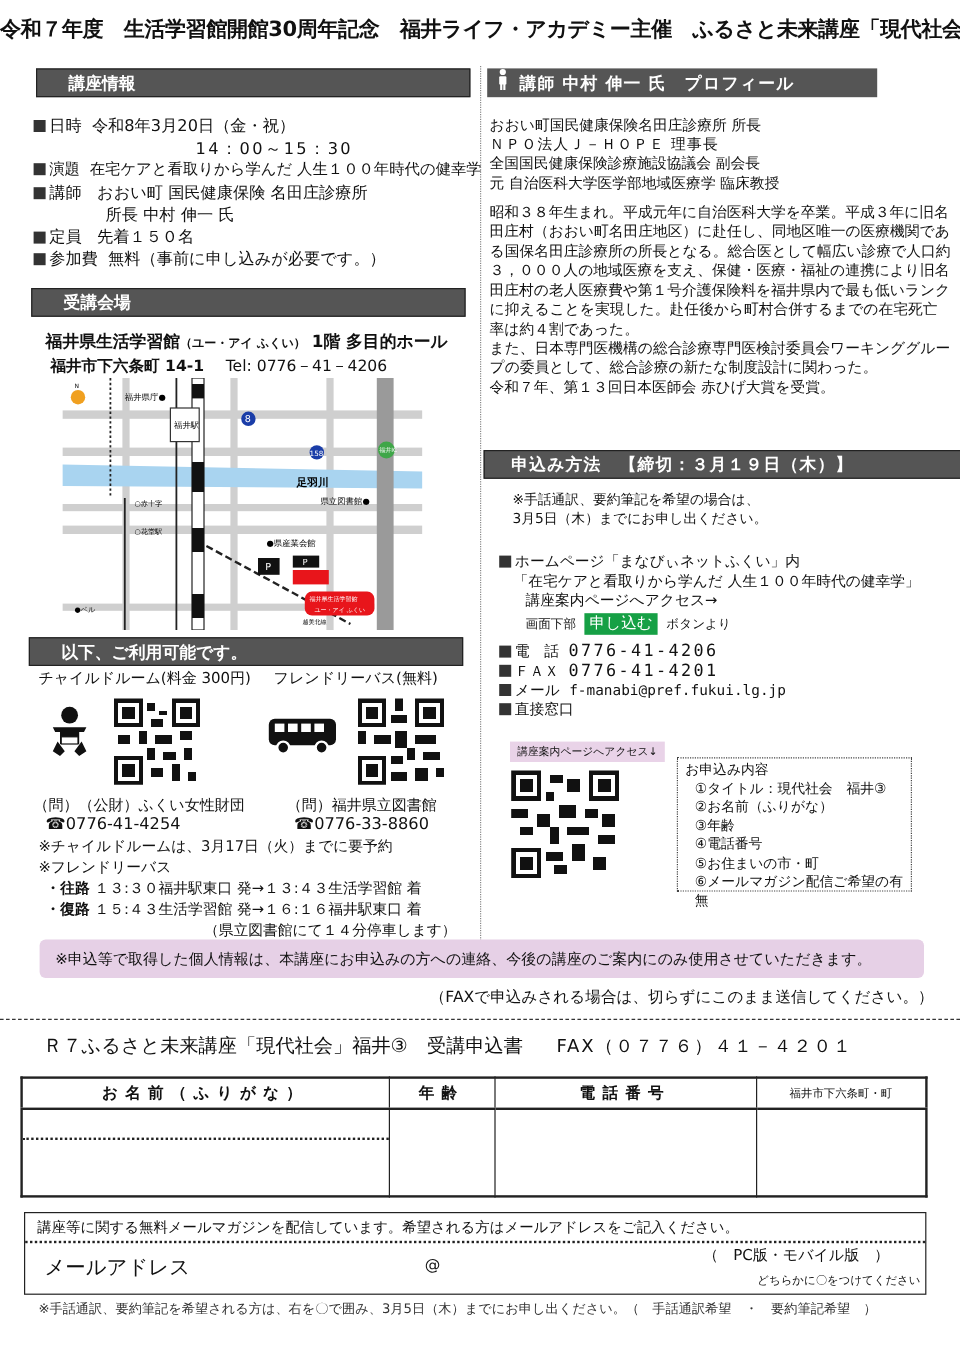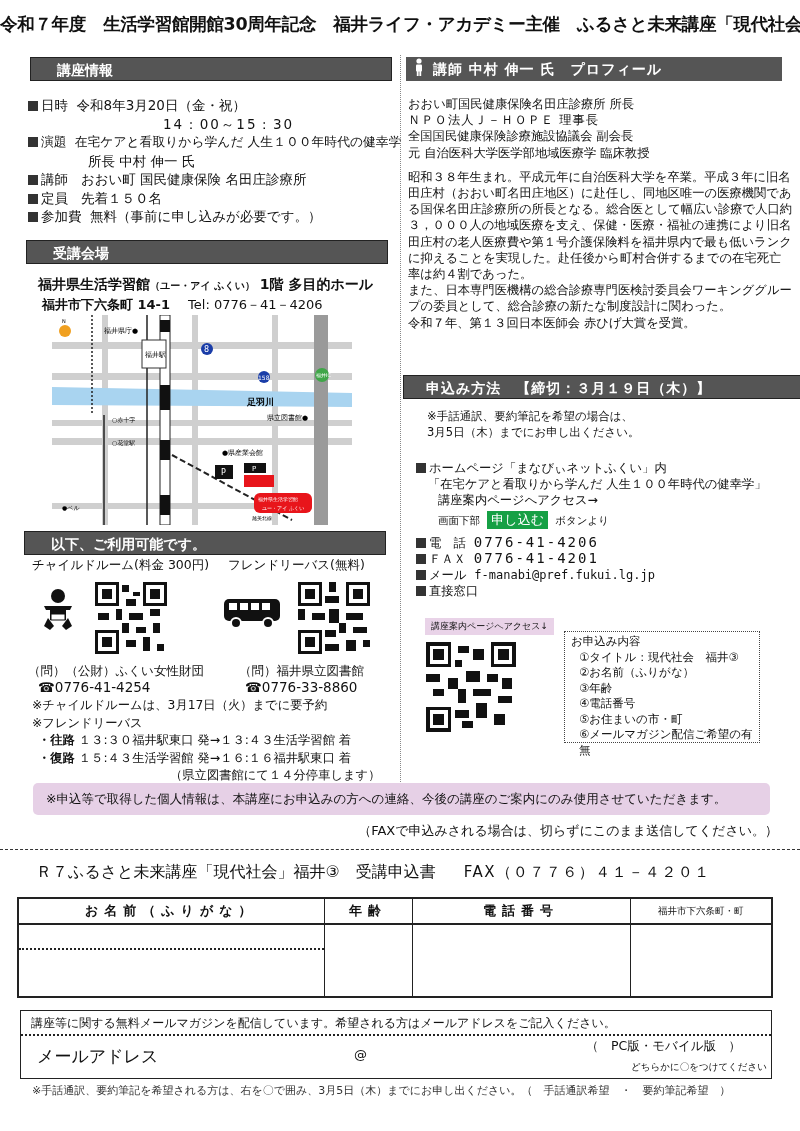--- a/index.html
+++ b/index.html
@@ -74,29 +74,29 @@
 
 <div class="title">令和７年度　生活学習館開館30周年記念　福井ライフ・アカデミー主催　ふるさと未来講座「現代社会」福井③　詳細情報</div>
 
 <div class="sec-head" style="left:30px;top:57px;width:362px;">
   <span class="txt">講座情報</span>
 </div>
 <div class="info">
   <div class="row"><span class="sq"></span><span>日時</span>&nbsp;&nbsp;<span>令和8年3月20日（金・祝）</span></div>
   <div class="row" style="padding-left:135px;letter-spacing:2px;">14：00～15：30</div>
   <div class="row" style="font-size:12.8px;"><span class="sq"></span><span>演題</span>&nbsp;&nbsp;<span>在宅ケアと看取りから学んだ 人生１００年時代の健幸学</span></div>
+  <div class="row"><span class="sq"></span><span>講師</span>&nbsp;&nbsp;&nbsp;<span>おおい町 国民健康保険 名田庄診療所</span></div>
   <div class="row" style="padding-left:60px;">所長 中村 伸一 氏</div>
-  <div class="row"><span class="sq"></span><span>講師</span>&nbsp;&nbsp;&nbsp;<span>おおい町 国民健康保険 名田庄診療所</span></div>
   <div class="row"><span class="sq"></span><span>定員</span>&nbsp;&nbsp;&nbsp;<span>先着１５０名</span></div>
   <div class="row"><span class="sq"></span><span>参加費</span>&nbsp;&nbsp;<span>無料（事前に申し込みが必要です。）</span></div>
 </div>
 
 <div class="vdivider"></div>
 
-<div class="sec-head" style="left:406px;top:57px;width:376px;border:none;">
+<div class="sec-head" style="left:406px;top:57px;width:325px;border:none;">
   <span style="display:inline-block;margin-left:8px;vertical-align:middle;">
     <svg width="10" height="18" viewBox="0 0 10 18">
         <circle cx="5" cy="3" r="2.6" fill="#fff"></circle>
         <rect x="2" y="6.5" width="6" height="7" rx="1" fill="#fff"></rect>
         <rect x="2.8" y="12" width="1.8" height="6" fill="#fff"></rect>
         <rect x="5.4" y="12" width="1.8" height="6" fill="#fff"></rect>
       </svg>
   </span>
   <span style="padding-left:4px;letter-spacing:1px;">講師 中村 伸一 氏　プロフィール</span>
 </div>

